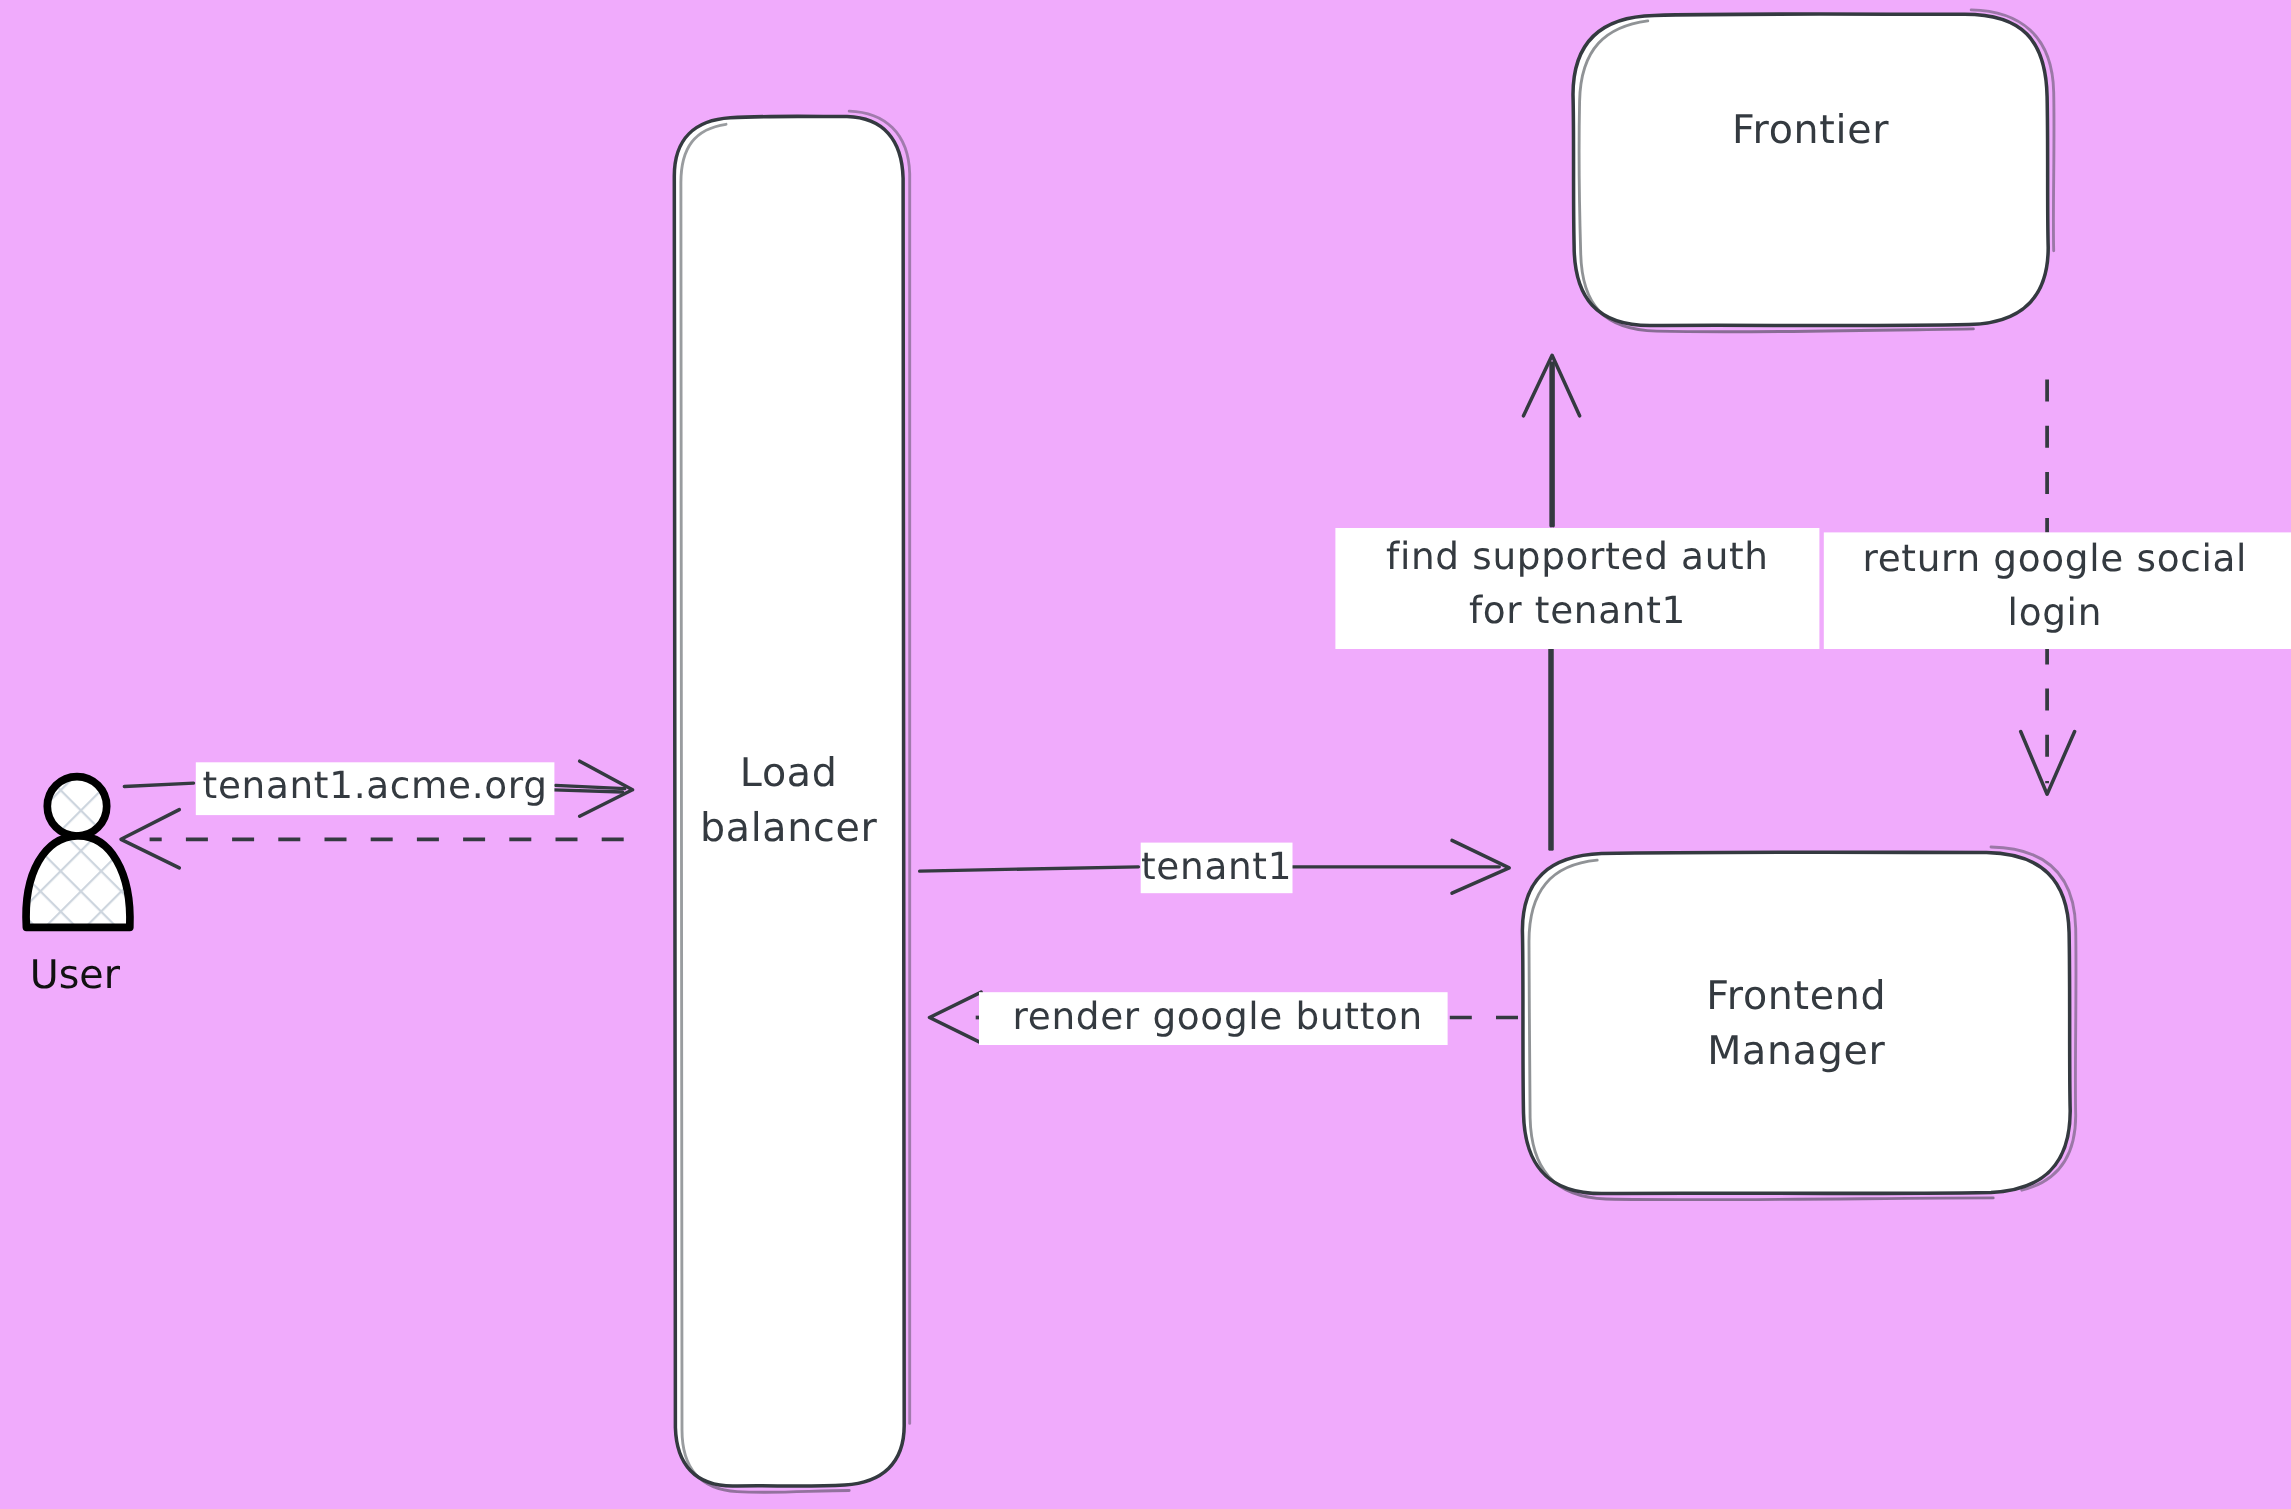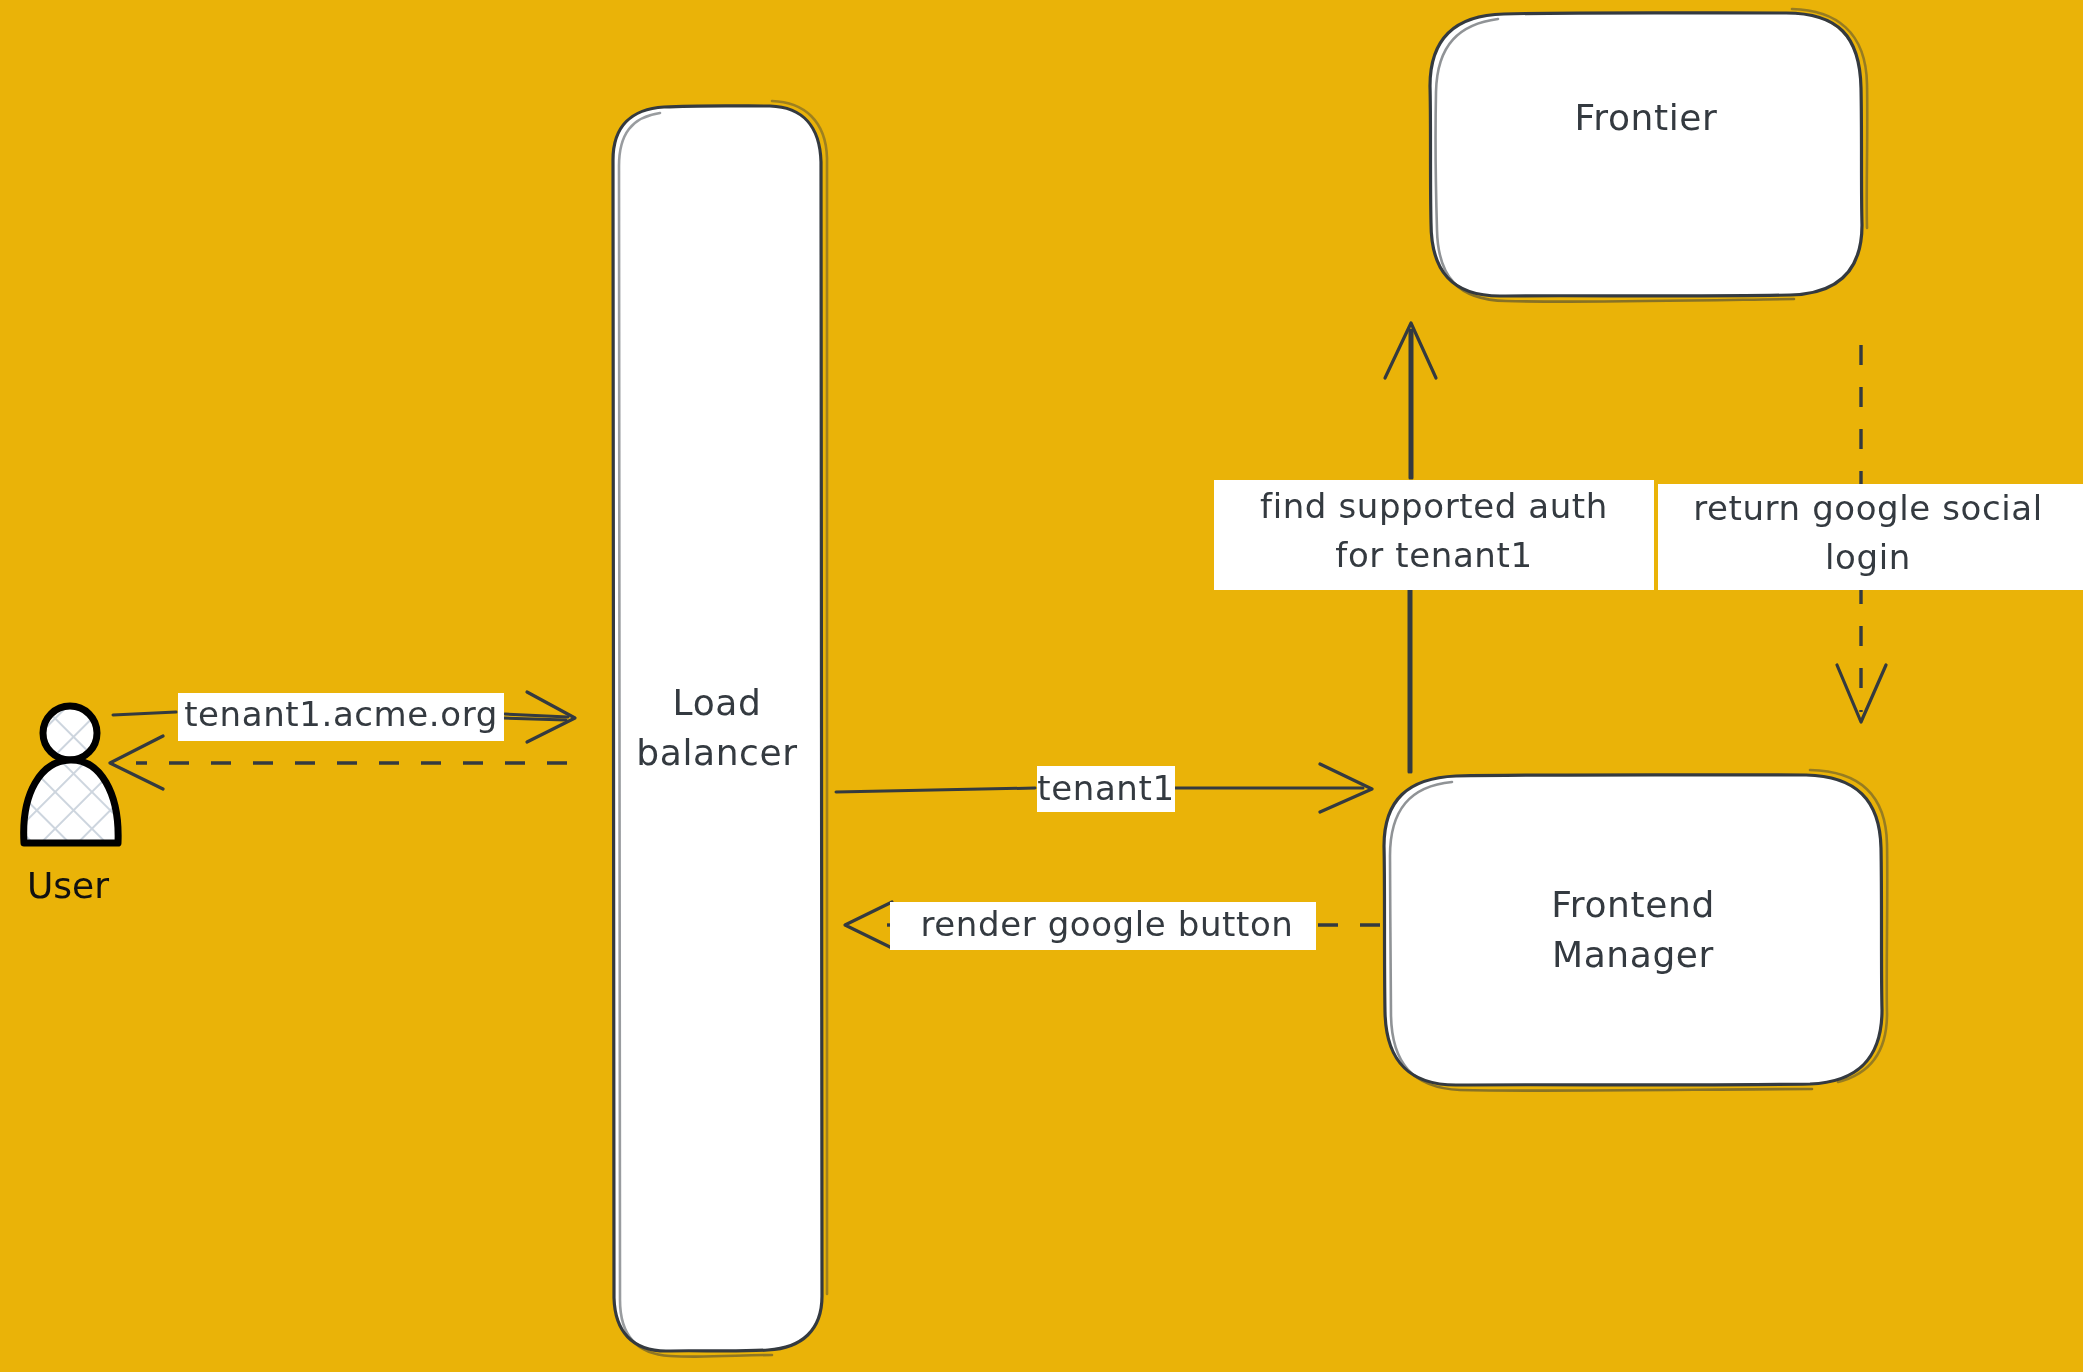--- a/index.html
+++ b/index.html
@@ -8,21 +8,21 @@
     padding: 0;
     background: #ffffff;
   }
   body {
     font-family: "DejaVu Sans", sans-serif;
   }
   #canvas {
     position: relative;
     width: 2083px;
     height: 1372px;
-    background: #eab308;
+    background: #f0abfc;
     overflow: hidden;
   }
   svg.diagram {
     position: absolute;
     top: 0;
     left: 0;
     width: 2083px;
     height: 1372px;
     display: block;
   }

